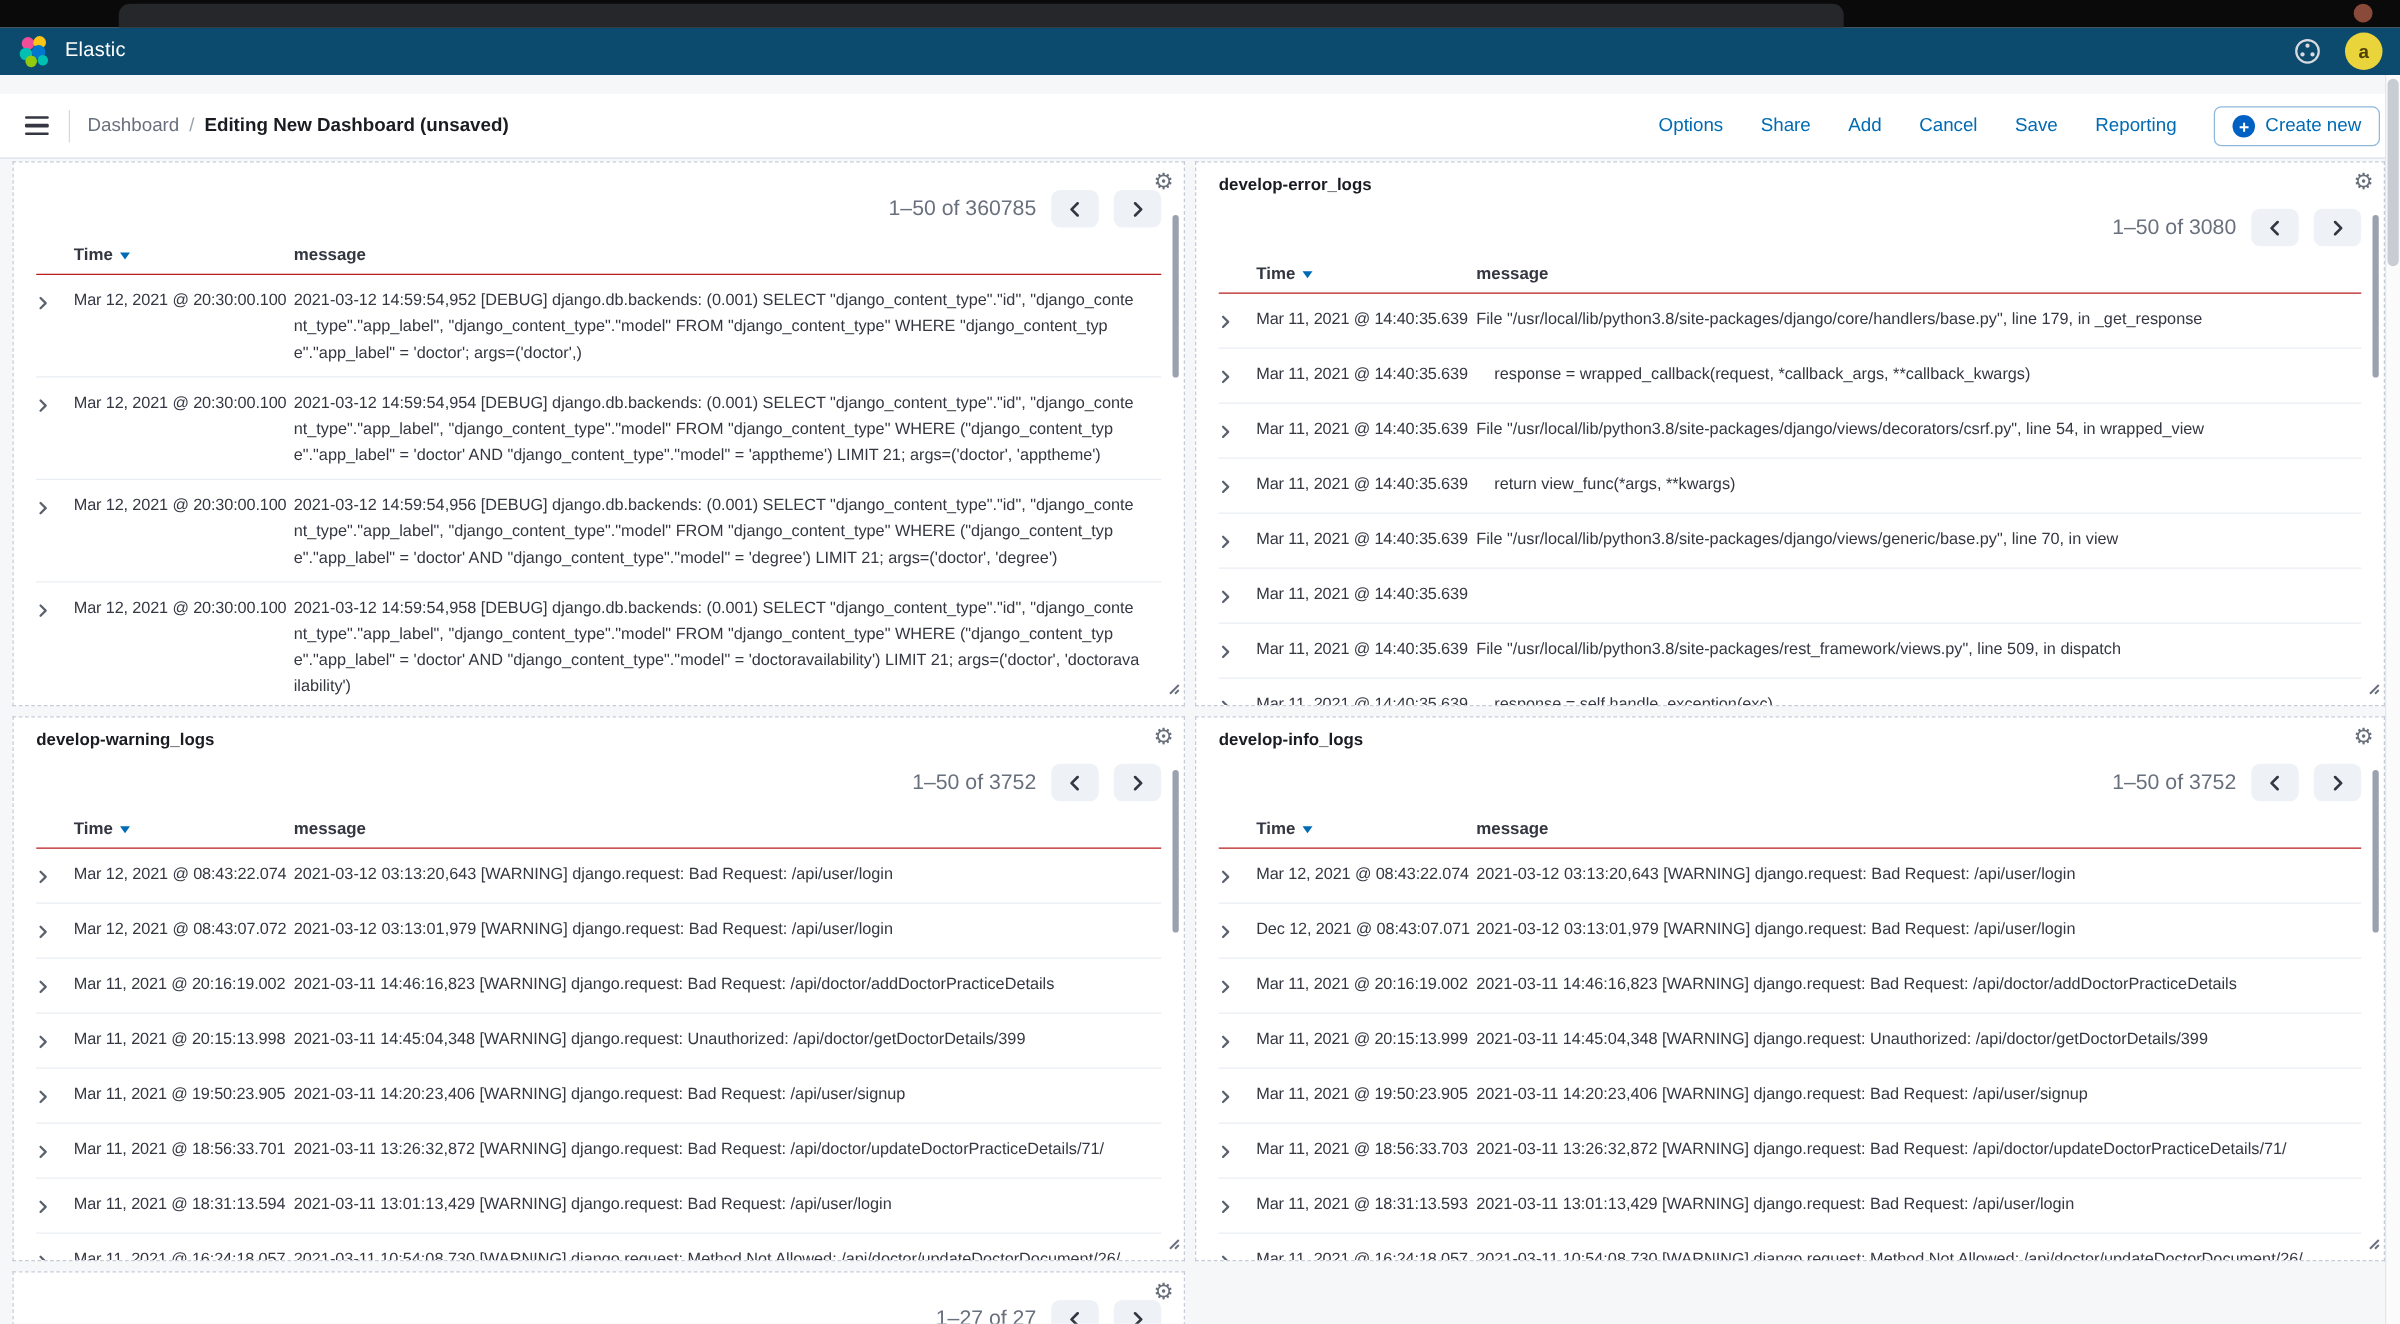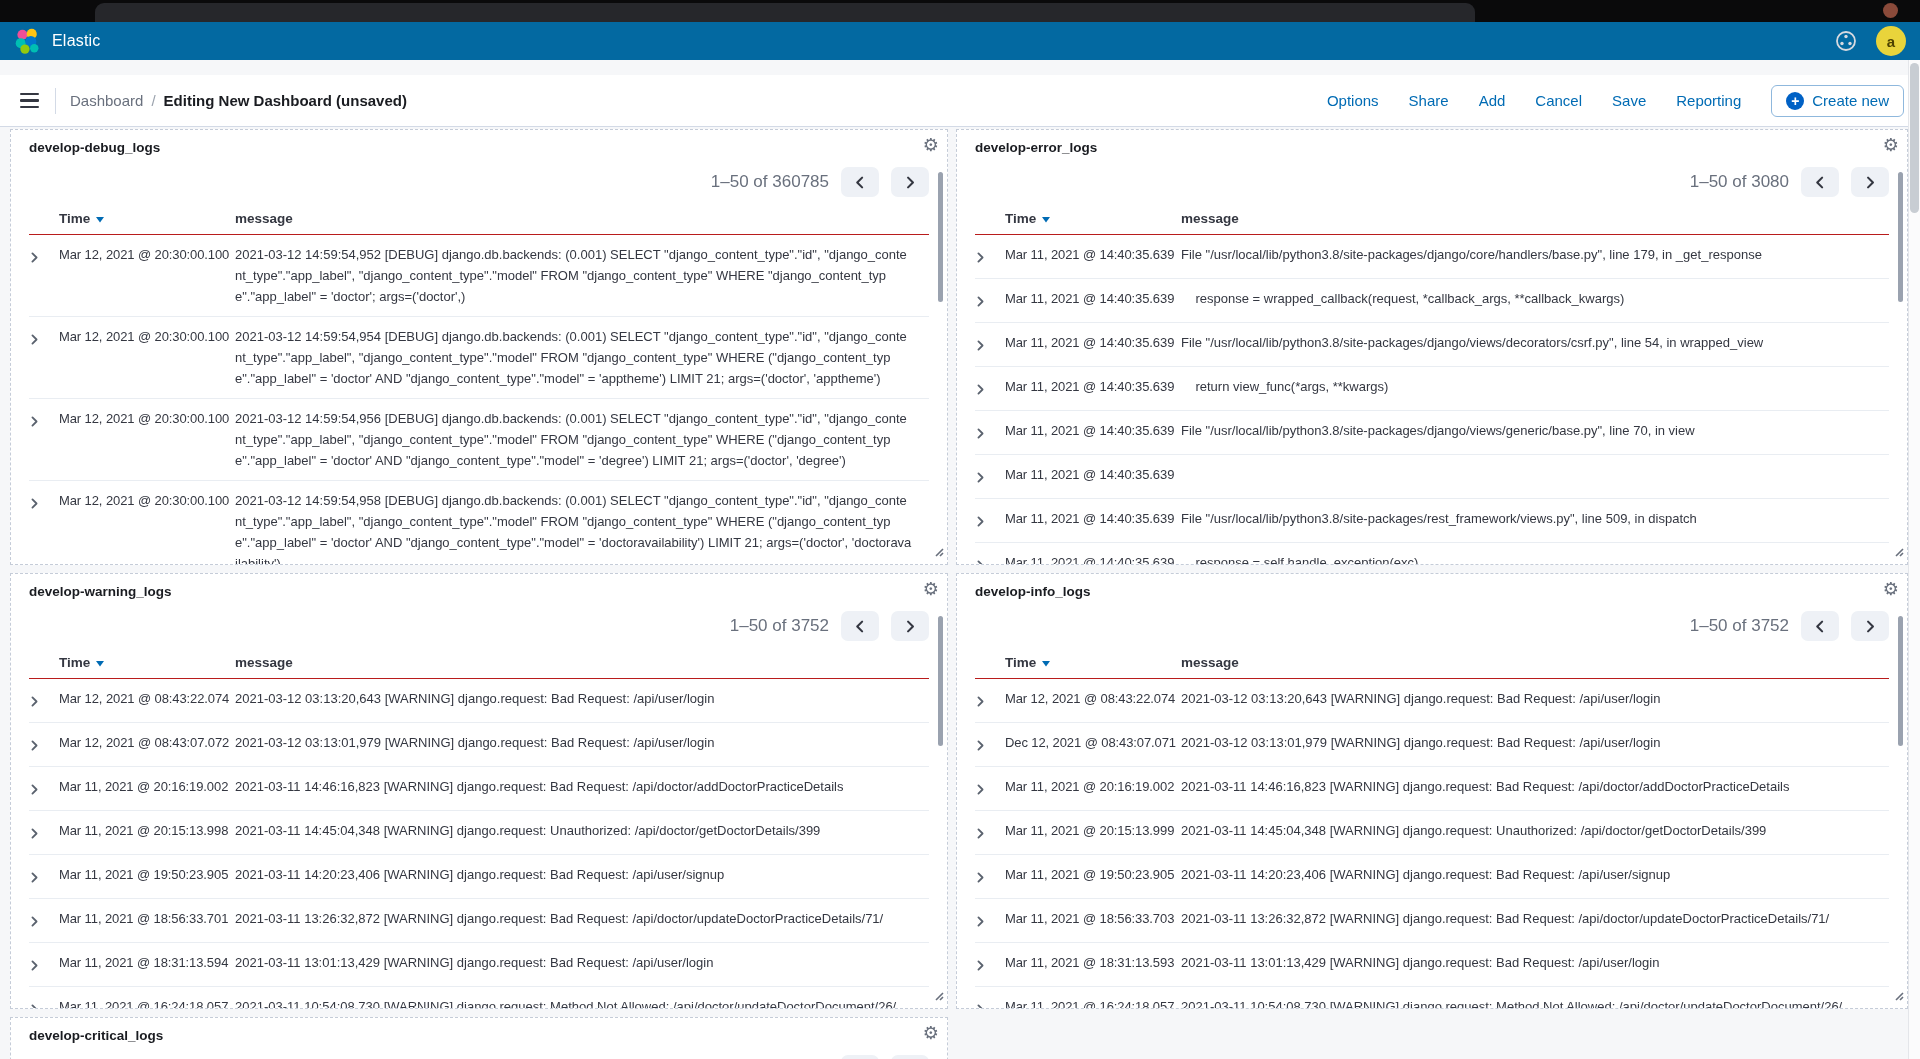--- a/index.html
+++ b/index.html
@@ -7,21 +7,21 @@
               font-family:"Liberation Sans", sans-serif; color:#343741; }
 
   
   .browser-strip { position:relative; height:22px; background:#0a0a0b; }
   .browser-tab { position:absolute; left:95px; top:3px; height:19px; width:1380px;
                  background:#26272b; border-radius:9px 9px 0 0; }
   .profile-dot { position:absolute; right:22px; top:3px; width:15px; height:15px;
                  border-radius:50%; background:#8a4a3a; }
 
   
-  .app-header { height:38px; background:#0369a1; display:flex; align-items:center; padding:0 14px; }
+  .app-header { height:38px; background:#0c4a6e; display:flex; align-items:center; padding:0 14px; }
   .brand { color:#fff; font-size:16px; font-weight:500; margin-left:11px; letter-spacing:.2px; }
   .header-right { margin-left:auto; display:flex; align-items:center; gap:18px; }
   .avatar { width:30px; height:30px; border-radius:50%; background:#e9d43b; color:#4d4200;
             display:flex; align-items:center; justify-content:center; font-size:15px; font-weight:bold; }
 
   
   .toolbar { height:52px; background:#fff; border-bottom:1px solid #d3dae6;
              display:flex; align-items:center; padding:0 16px;margin-top:15px; }
   .hamburger { display:flex; flex-direction:column; gap:4px; cursor:pointer; padding:4px; }
   .hamburger span { display:block; width:19px; height:2.5px; background:#343741; border-radius:1px; }
@@ -126,21 +126,20 @@
     </button>
   </div>
 </div>
 
 <div class="dashboard" id="dashboard">
     <div class="panel" style="left: 10px; top: 2px; width: 938px; height: 436px;">
       <div class="resize-handle"><svg width="11" height="11" viewBox="0 0 11 11">
           <path d="M10 3 L3 10 M10 7 L7 10" stroke="#69707d" stroke-width="1.6" fill="none"></path>
         </svg></div>
       <div class="panel-inner">
-        <div class="panel-title">develop-debug_logs</div>
         <div class="gear-btn">⚙</div>
         <div class="pagination">
           <span>1–50 of 360785</span>
           <button class="page-btn">
             <svg width="13" height="13" viewBox="0 0 16 16">
               <path d="M10 2 L4 8 L10 14" stroke="#343741" stroke-width="2.6" fill="none" stroke-linecap="round" stroke-linejoin="round"></path>
             </svg>
           </button>
           <button class="page-btn">
             <svg width="13" height="13" viewBox="0 0 16 16">
@@ -450,21 +449,20 @@
               <path d="M5 2 L11 8 L5 14" stroke="#5a626e" stroke-width="2.6" fill="none" stroke-linecap="round" stroke-linejoin="round"></path>
             </svg></div>
           <div class="time-cell">Mar 11, 2021 @ 16:24:18.057</div>
           <div class="msg-cell">2021-03-11 10:54:08,730 [WARNING] django.request: Method Not Allowed: /api/doctor/updateDoctorDocument/26/</div>
         </div>
         <div class="scroll-thumb"></div>
       </div>
     </div>
     <div class="panel" style="left: 10px; top: 890px; width: 938px; height: 140px;">
       <div class="panel-inner">
-        <div class="panel-title">develop-critical_logs</div>
         <div class="gear-btn">⚙</div>
         <div class="pagination">
           <span>1–27 of 27</span>
           <button class="page-btn">
             <svg width="13" height="13" viewBox="0 0 16 16">
               <path d="M10 2 L4 8 L10 14" stroke="#343741" stroke-width="2.6" fill="none" stroke-linecap="round" stroke-linejoin="round"></path>
             </svg>
           </button>
           <button class="page-btn">
             <svg width="13" height="13" viewBox="0 0 16 16">

